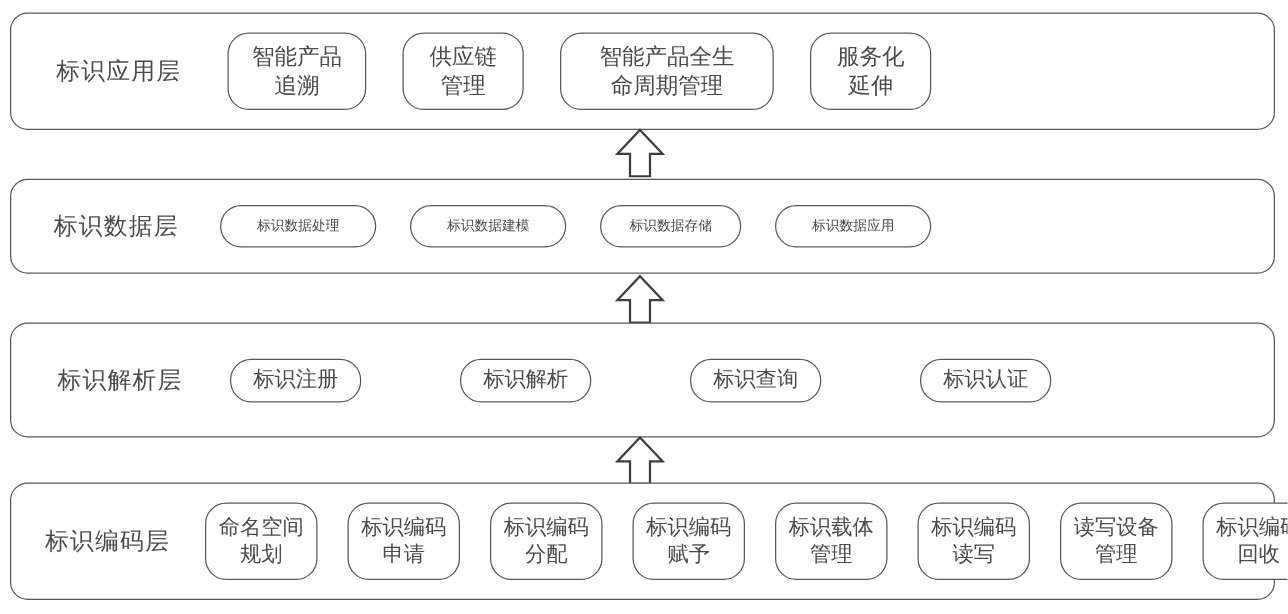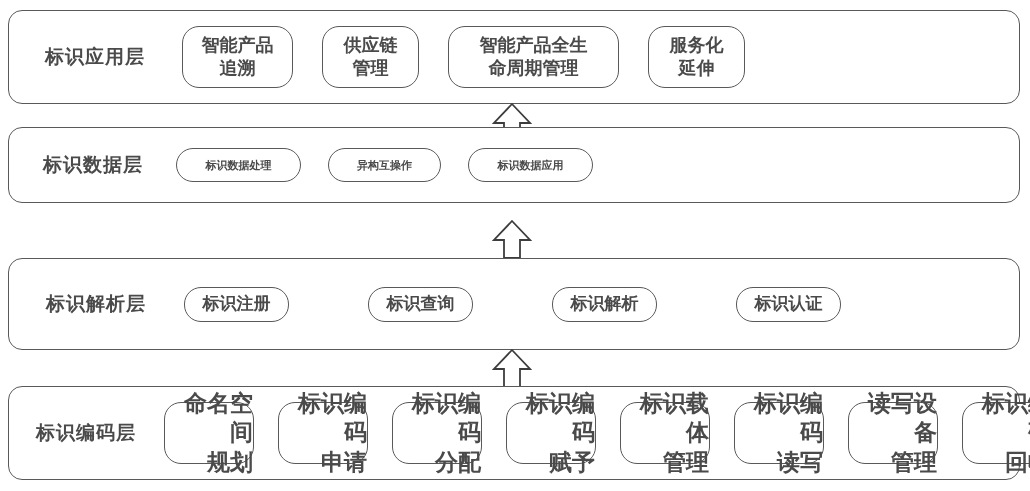--- a/index.html
+++ b/index.html
@@ -12,21 +12,20 @@
     height: 491px;
     font-family: "Liberation Serif", "DejaVu Serif", serif;
     color: #4a4a4a;
     overflow: hidden;
   }
 
   #diagram {
     position: relative;
     width: 1030px;
     height: 491px;
-    font-weight: bold;
   }
 
   
   .layer {
     position: absolute;
     left: 8px;
     width: 1012px;
     box-sizing: border-box;
     border: 1.6px solid #595959;
     border-radius: 14px;
@@ -76,21 +75,21 @@
     height: 62px;
     font-size: 18px;
     line-height: 1.28;
     margin-right: 16px;
   }
   #layer-application .node.w-2line  { width: 111px; }
   #layer-application .node.w-wide   { width: 171px; }
   #layer-application .node.w-narrow { width: 97px; }
 
   
-  #layer-data { top: 127px; height: 76px; }
+  #layer-data { top: 143px; height: 76px; }
   #layer-data .layer-label { width: 140px; padding-left: 14px; }
   #layer-data .nodes { justify-content: flex-start; }
   #layer-data .node {
     height: 34px;
     width: 125px;
     font-size: 11px;
     line-height: 1.1;
     margin-right: 14px;
   }
   #layer-data .node.w-sm { width: 113px; }
@@ -109,24 +108,23 @@
   }
   #layer-resolution .node:last-child { margin-right: 0; }
 
   
   #layer-coding { top: 386px; height: 94px; }
   #layer-coding .layer-label { width: 130px; padding-left: 12px; }
   #layer-coding .nodes { justify-content: flex-start; }
   #layer-coding .node {
     height: 62px;
     width: 90px;
-    font-size: 23px;
+    font-size: 17px;
     line-height: 1.28;
     margin-right: 11px;
-    text-align: right;
   }
   #layer-coding .node:last-child { margin-right: 0; }
 
   
   .arrow {
     position: absolute;
     left: 492px;
     width: 40px;
     height: 40px;
   }
@@ -157,37 +155,38 @@
   <div class="arrow" id="arrow-data-to-application">
     <svg viewBox="0 0 40 40" xmlns="http://www.w3.org/2000/svg" aria-hidden="true">
       <polygon points="20,2 38,21 28,21 28,39 12,39 12,21 2,21" fill="#ffffff" stroke="#3d3d3d" stroke-width="1.8" stroke-linejoin="miter"></polygon>
     </svg>
   </div>
 
   <div class="layer" id="layer-data">
     <div class="layer-label">标识数据层</div>
     <div class="nodes">
       <div class="node">标识数据处理</div>
-      <div class="node w-sm">异构互操作</div>
+      <div class="node">标识数据建模</div>
+      <div class="node w-sm">标识数据存储</div>
       <div class="node">标识数据应用</div>
     </div>
   </div>
 
   <div class="arrow" id="arrow-resolution-to-data">
     <svg viewBox="0 0 40 40" xmlns="http://www.w3.org/2000/svg" aria-hidden="true">
       <polygon points="20,2 38,21 28,21 28,39 12,39 12,21 2,21" fill="#ffffff" stroke="#3d3d3d" stroke-width="1.8" stroke-linejoin="miter"></polygon>
     </svg>
   </div>
 
   <div class="layer" id="layer-resolution">
     <div class="layer-label">标识解析层</div>
     <div class="nodes">
       <div class="node">标识注册</div>
+      <div class="node">标识解析</div>
       <div class="node">标识查询</div>
-      <div class="node">标识解析</div>
       <div class="node">标识认证</div>
     </div>
   </div>
 
   <div class="arrow" id="arrow-coding-to-resolution">
     <svg viewBox="0 0 40 40" xmlns="http://www.w3.org/2000/svg" aria-hidden="true">
       <polygon points="20,2 38,21 28,21 28,39 12,39 12,21 2,21" fill="#ffffff" stroke="#3d3d3d" stroke-width="1.8" stroke-linejoin="miter"></polygon>
     </svg>
   </div>
 

